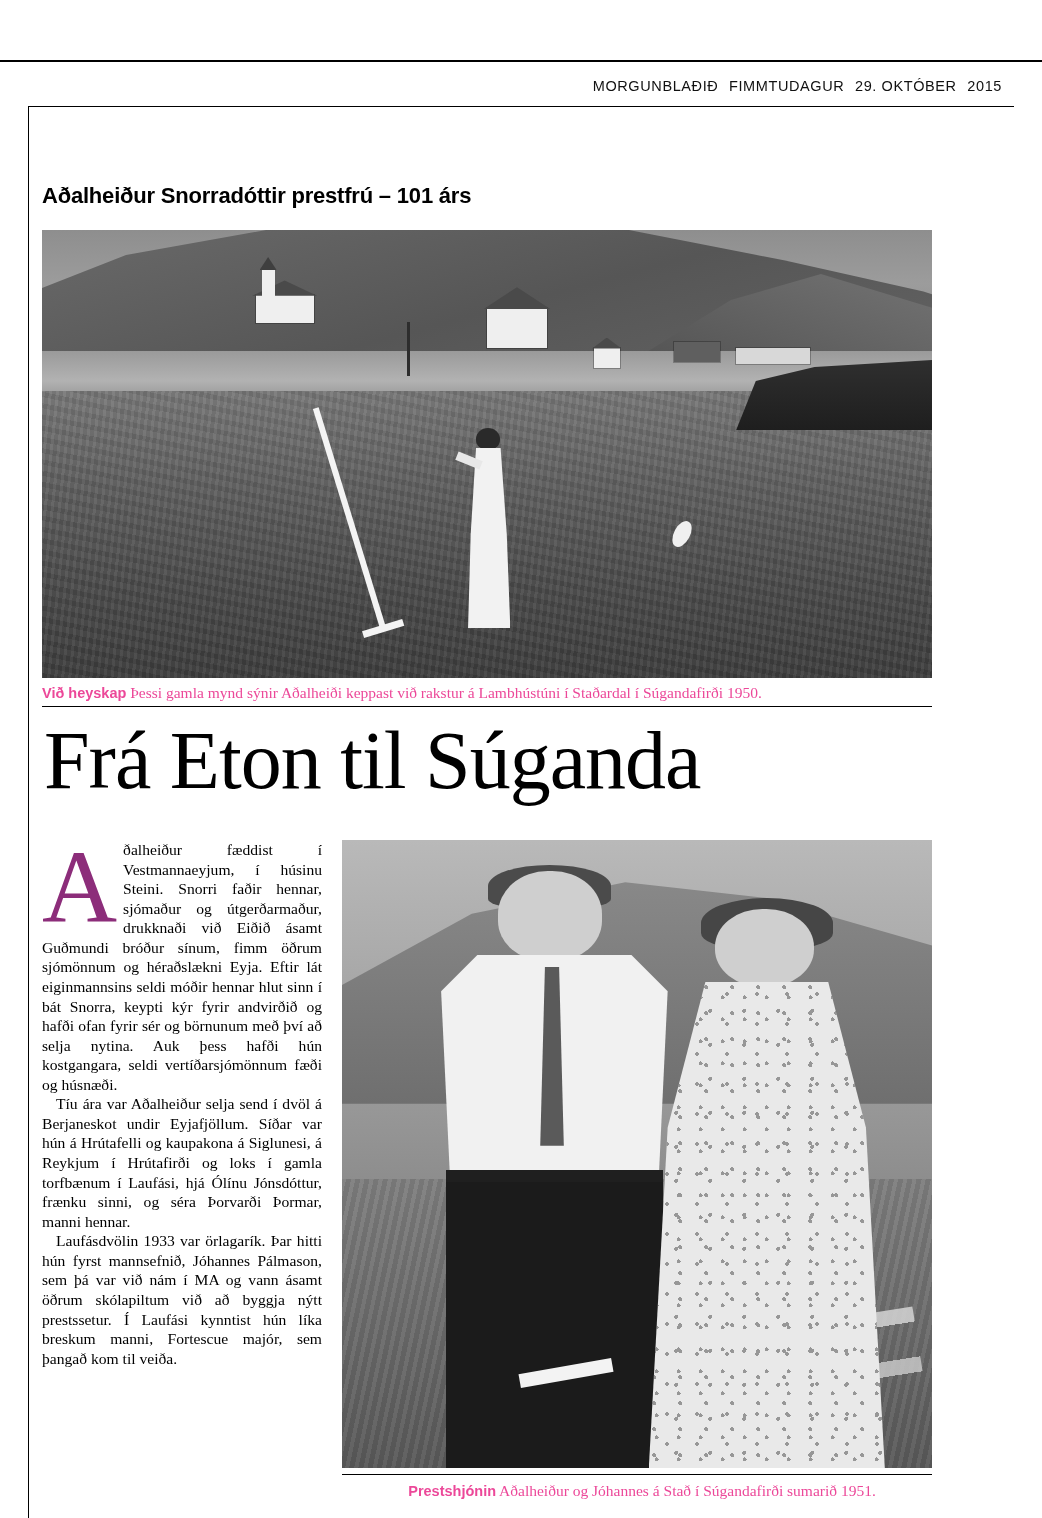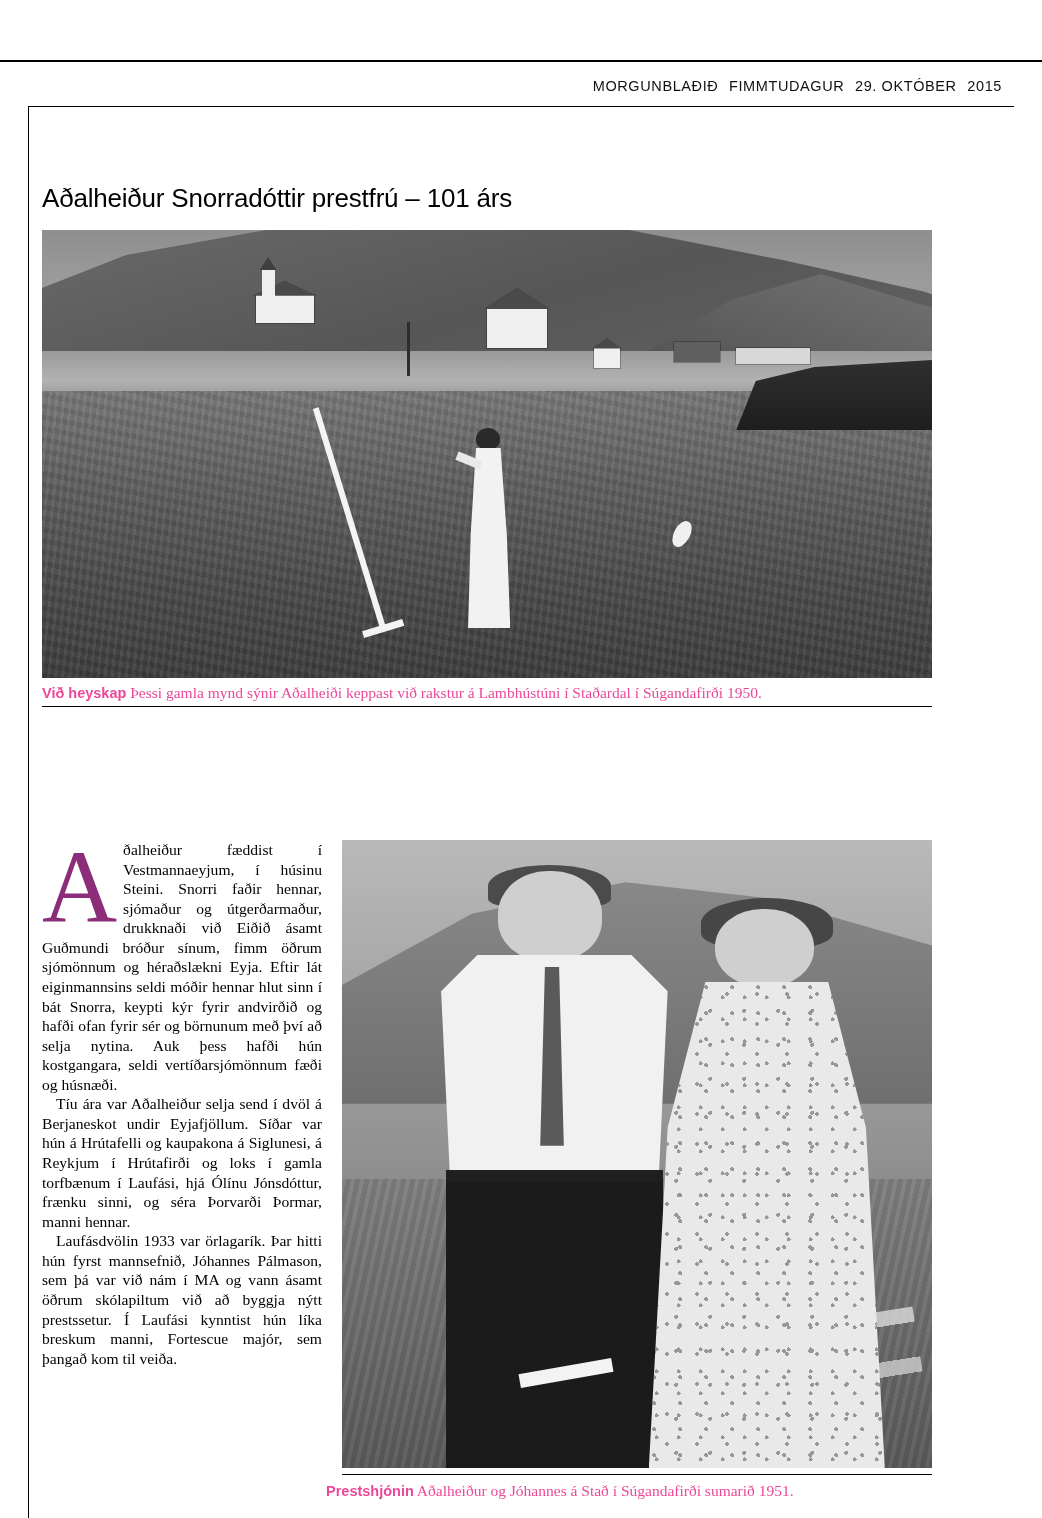--- a/index.html
+++ b/index.html
@@ -61,22 +61,22 @@
     bottom: 0;
     background: #000;
   }
 
   
   .kicker {
     position: absolute;
     left: 42px;
     top: 183px;
     font-family: "Liberation Sans", sans-serif;
-    font-weight: normal;
-    font-size: 26px;
+    font-weight: bold;
+    font-size: 22px;
     letter-spacing: -0.2px;
     color: #000;
     white-space: nowrap;
   }
 
   
   .photo-top {
     position: absolute;
     left: 42px;
     top: 230px;
@@ -342,21 +342,21 @@
   }
   .photo-bot .tool {
     position: absolute; left: 30%; bottom: 14%; width: 16%; height: 2.2%;
     background: #f3f3f3; transform: rotate(-10deg);
   }
 
   
   .cap-bot-rule {
     position: absolute; left: 342px; top: 1474px; width: 590px; height: 1px; background: #000;
   }
-  .cap-bot { left: 326px; top: 1482px; width: 600px; }
+  .cap-bot { left: 342px; top: 1482px; width: 600px; text-align: center; }
 </style>
 </head>
 <body>
 
 <div class="page">
 
   <div class="rule-top"></div>
 
   <div class="masthead">
     <span>MORGUNBLAĐIĐ</span><span class="sep"></span>
@@ -400,20 +400,21 @@
     </div>
     <div class="whiteblob"></div>
   </div>
 
   <div class="caption cap-top">
     <span class="lead">Við heyskap</span>
     <span>Þessi gamla mynd sýnir Aðalheiði keppast við rakstur á Lambhústúni í Staðardal í Súgandafirði 1950.</span>
   </div>
   <div class="cap-top-rule"></div>
 
+  <div class="headline">Frá Eton til Súganda</div>
 
   <div class="col">
     <p class="first"><span class="dropcap">A</span><span>ðalheiður fæddist í Vestmannaeyjum, í húsinu Steini. Snorri faðir hennar, sjómaður og útgerðarmaður, drukknaði við Eiðið ásamt Guðmundi bróður sínum, fimm öðrum sjómönnum og héraðslækni Eyja. Eftir lát eiginmannsins seldi móðir hennar hlut sinn í bát Snorra, keypti kýr fyrir andvirðið og hafði ofan fyrir sér og börnunum með því að selja nytina. Auk þess hafði hún kostgangara, seldi vertíðarsjómönnum fæði og húsnæði.</span></p>
     <p>Tíu ára var Aðalheiður selja send í dvöl á Berjaneskot undir Eyjafjöllum. Síðar var hún á Hrútafelli og kaupakona á Siglunesi, á Reykjum í Hrútafirði og loks í gamla torfbænum í Laufási, hjá Ólínu Jónsdóttur, frænku sinni, og séra Þorvarði Þormar, manni hennar.</p>
     <p>Laufásdvölin 1933 var örlagarík. Þar hitti hún fyrst mannsefnið, Jóhannes Pálmason, sem þá var við nám í MA og vann ásamt öðrum skólapiltum við að byggja nýtt prestssetur. Í Laufási kynntist hún líka breskum manni, Fortescue majór, sem þangað kom til veiða.</p>
   </div>
 
   <div class="photo-bot">
     <div class="bg"></div>
     <div class="hill"></div>

